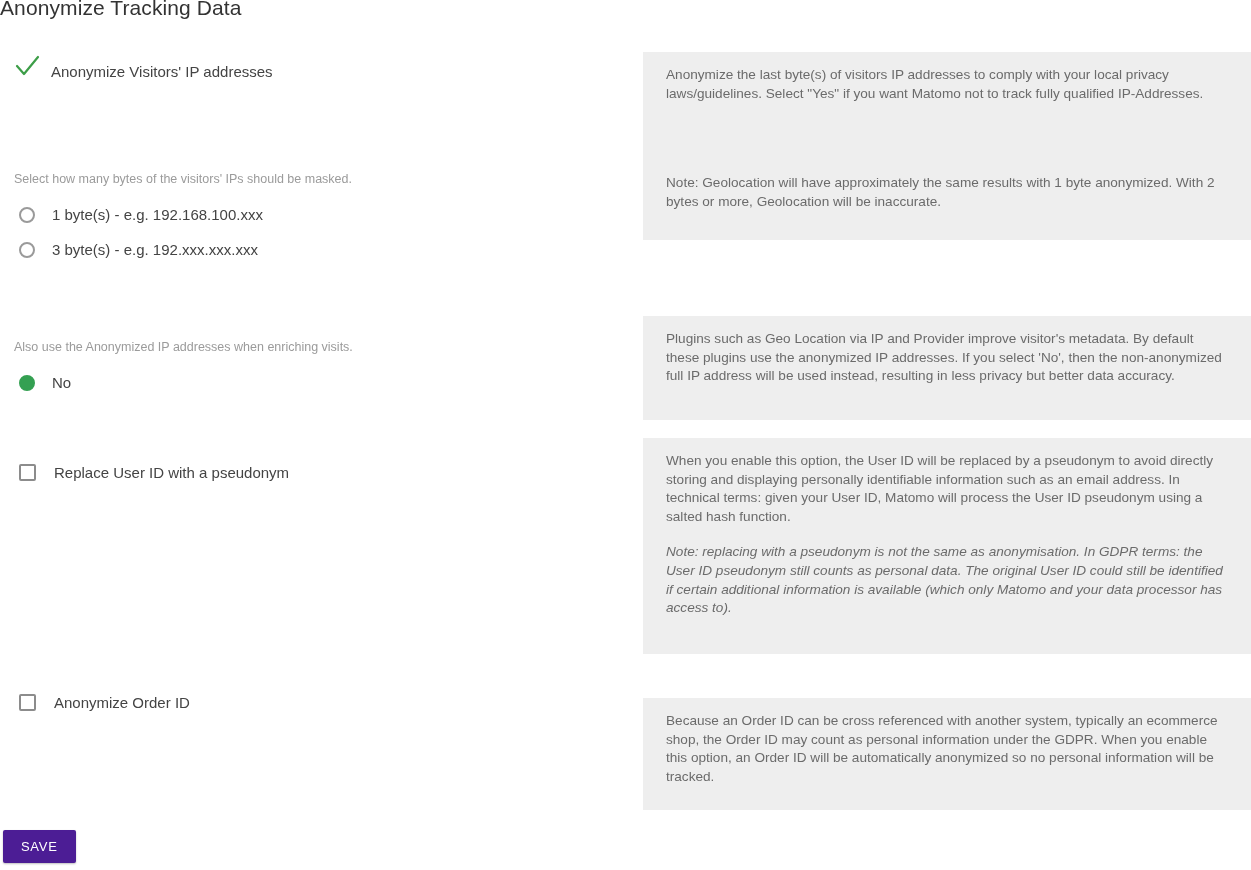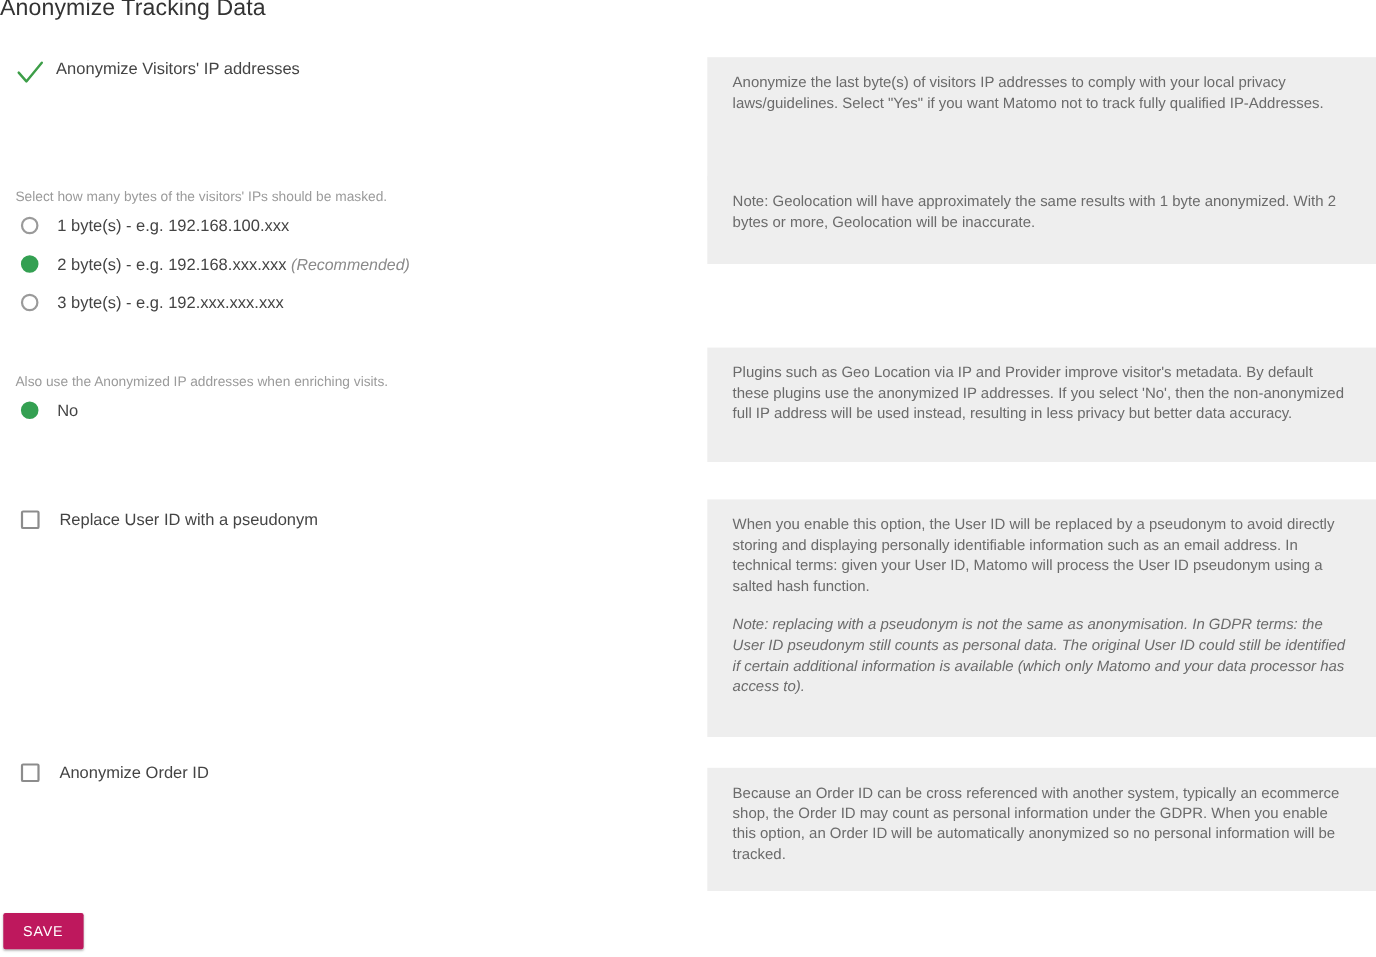--- a/index.html
+++ b/index.html
@@ -35,21 +35,21 @@
     width: 608px;
   }
 
   
   .field-row {
     position: absolute;
     left: 14px;
   }
   .check-label {
     display: flex;
-    align-items: flex-start;
+    align-items: flex-end;
     font-size: 15px;
     color: #444444;
   }
   .tick-icon {
     width: 26px;
     height: 26px;
     position: relative;
     flex: 0 0 26px;
     margin-right: 11px;
   }
@@ -71,20 +71,21 @@
     color: #444;
   }
 
   .group-caption {
     font-size: 12.5px;
     color: #9b9b9b;
     margin-bottom: 11px;
   }
   .radio-row {
     display: flex;
+    align-items: center;
     height: 35px;
   }
   .radio {
     width: 16px;
     height: 16px;
     border-radius: 50%;
     border: 2px solid #9a9a9a;
     box-sizing: border-box;
     flex: 0 0 16px;
     margin-right: 17px;
@@ -119,21 +120,21 @@
   }
   .help p { margin: 0; }
   .help p + p { margin-top: 17px; }
   .help .ital { font-style: italic; }
 
   
   .save-btn {
     position: absolute;
     left: 3px;
     top: 830px;
-    background: #be185d;
+    background: #4c1d95;
     color: #ffffff;
     border: none;
     border-radius: 2px;
     font-size: 13px;
     font-family: "Liberation Sans", sans-serif;
     letter-spacing: 0.7px;
     padding: 0 18px;
     height: 33px;
     line-height: 33px;
     cursor: pointer;
@@ -161,27 +162,20 @@
   <div class="field-row" style="top:172px;">
     <div class="group-caption">Select how many bytes of the visitors' IPs should be masked.</div>
 
     <div class="radio-row">
       <span class="radio"></span>
       <span class="radio-text">
         <span>1 byte(s) - e.g. 192.168.100.xxx</span>
       </span>
     </div>
 
-    <div class="radio-row">
-      <span class="radio sel"></span>
-      <span class="radio-text">
-        <span>2 byte(s) - e.g. 192.168.xxx.xxx</span>
-        <span class="rec">(Recommended)</span>
-      </span>
-    </div>
 
     <div class="radio-row">
       <span class="radio"></span>
       <span class="radio-text">
         <span>3 byte(s) - e.g. 192.xxx.xxx.xxx</span>
       </span>
     </div>
   </div>
 
   <div class="field-row" style="top:324px;margin-top:16px;">
@@ -217,21 +211,21 @@
     </div>
 
     <div class="help" style="top:112px; height:80px;">
       <p>Note: Geolocation will have approximately the same results with 1 byte anonymized. With 2 bytes or more, Geolocation will be inaccurate.</p>
     </div>
 
     <div class="help" style="top:268px; height:104px;">
       <p>Plugins such as Geo Location via IP and Provider improve visitor's metadata. By default these plugins use the anonymized IP addresses. If you select 'No', then the non-anonymized full IP address will be used instead, resulting in less privacy but better data accuracy.</p>
     </div>
 
-    <div class="help" style="top:406px; height:216px;">
+    <div class="help" style="top:390px; height:216px;">
       <p>When you enable this option, the User ID will be replaced by a pseudonym to avoid directly storing and displaying personally identifiable information such as an email address. In technical terms: given your User ID, Matomo will process the User ID pseudonym using a salted hash function.</p>
       <p class="ital">Note: replacing with a pseudonym is not the same as anonymisation. In GDPR terms: the User ID pseudonym still counts as personal data. The original User ID could still be identified if certain additional information is available (which only Matomo and your data processor has access to).</p>
     </div>
 
     <div class="help" style="top:650px; height:112px;">
       <p>Because an Order ID can be cross referenced with another system, typically an ecommerce shop, the Order ID may count as personal information under the GDPR. When you enable this option, an Order ID will be automatically anonymized so no personal information will be tracked.</p>
     </div>
 
   </div>
 

